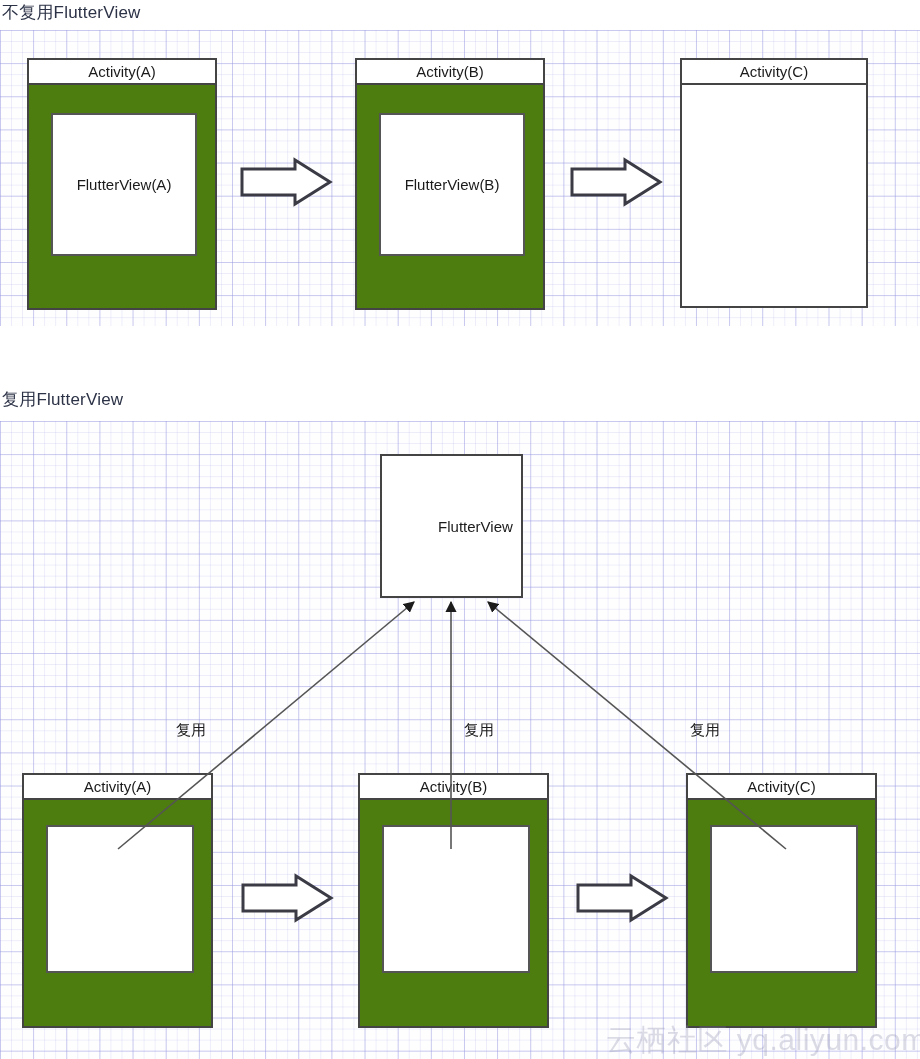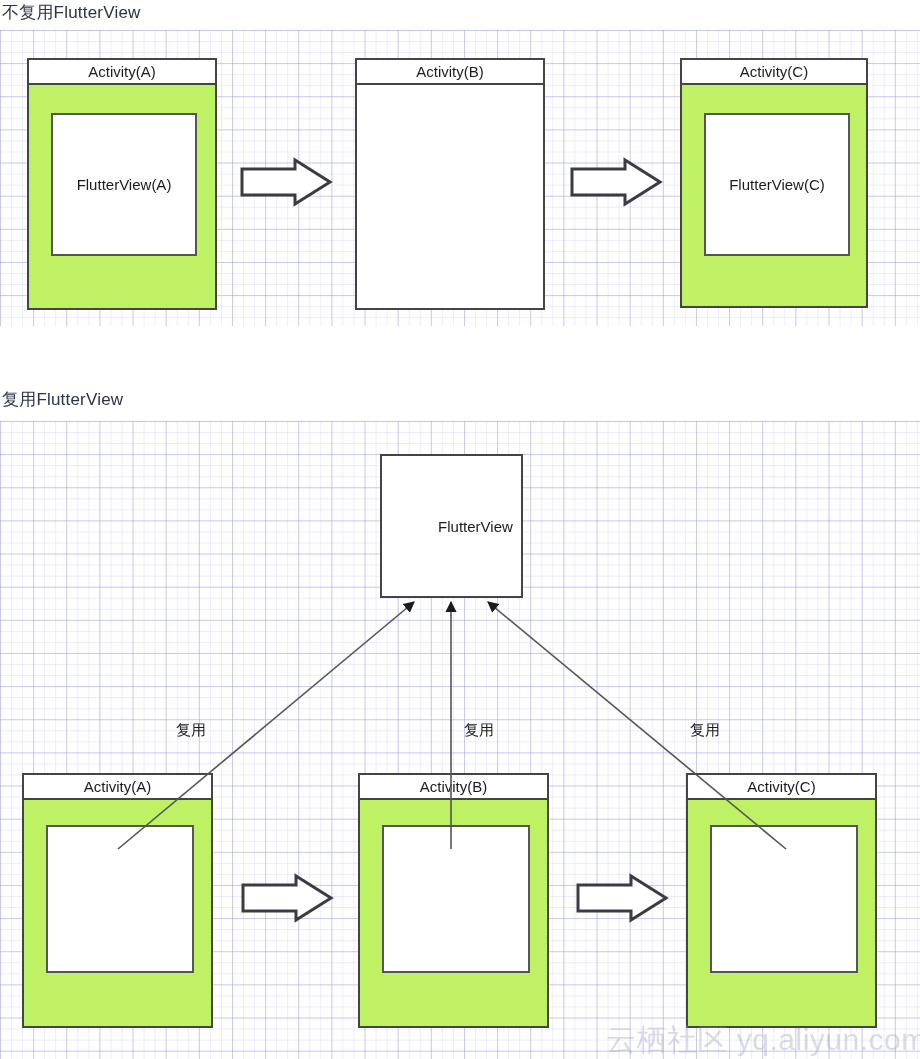--- a/index.html
+++ b/index.html
@@ -69,21 +69,21 @@
     display: flex;
     align-items: center;
     justify-content: center;
     font-size: 15px;
     color: #1b1b1b;
     background: #ffffff;
   }
   .activity-body {
     position: relative;
     height: calc(100% - 25px);
-    background: #bef264;
+    background: #4d7c0f;
   }
   .inner-box {
     position: absolute;
     box-sizing: border-box;
     border: 2px solid #555555;
     background: #ffffff;
     display: flex;
     align-items: center;
     justify-content: center;
     font-size: 15px;
@@ -149,27 +149,27 @@
 
 <div class="activity row-top act-a" style="left:27px; top:58px; width:190px; height:252px;">
   <div class="activity-header">Activity(A)</div>
   <div class="activity-body">
     <div class="inner-box">FlutterView(A)</div>
   </div>
 </div>
 
 <div class="activity row-top act-b" style="left:355px; top:58px; width:190px; height:252px;">
   <div class="activity-header">Activity(B)</div>
+  <div class="activity-body">
+    <div class="inner-box">FlutterView(B)</div>
+  </div>
 </div>
 
 <div class="activity row-top act-c" style="left:680px; top:58px; width:188px; height:250px;">
   <div class="activity-header">Activity(C)</div>
-  <div class="activity-body">
-    <div class="inner-box">FlutterView(C)</div>
-  </div>
 </div>
 
 <div class="section-title" id="title-bottom">复用FlutterView</div>
 
 <div class="grid-canvas" id="grid-bottom"></div>
 
 <div id="flutterview-shared">FlutterView</div>
 
 <div class="reuse-label" style="left:176px; top:721px;">复用</div>
 <div class="reuse-label" style="left:464px; top:721px;">复用</div>

